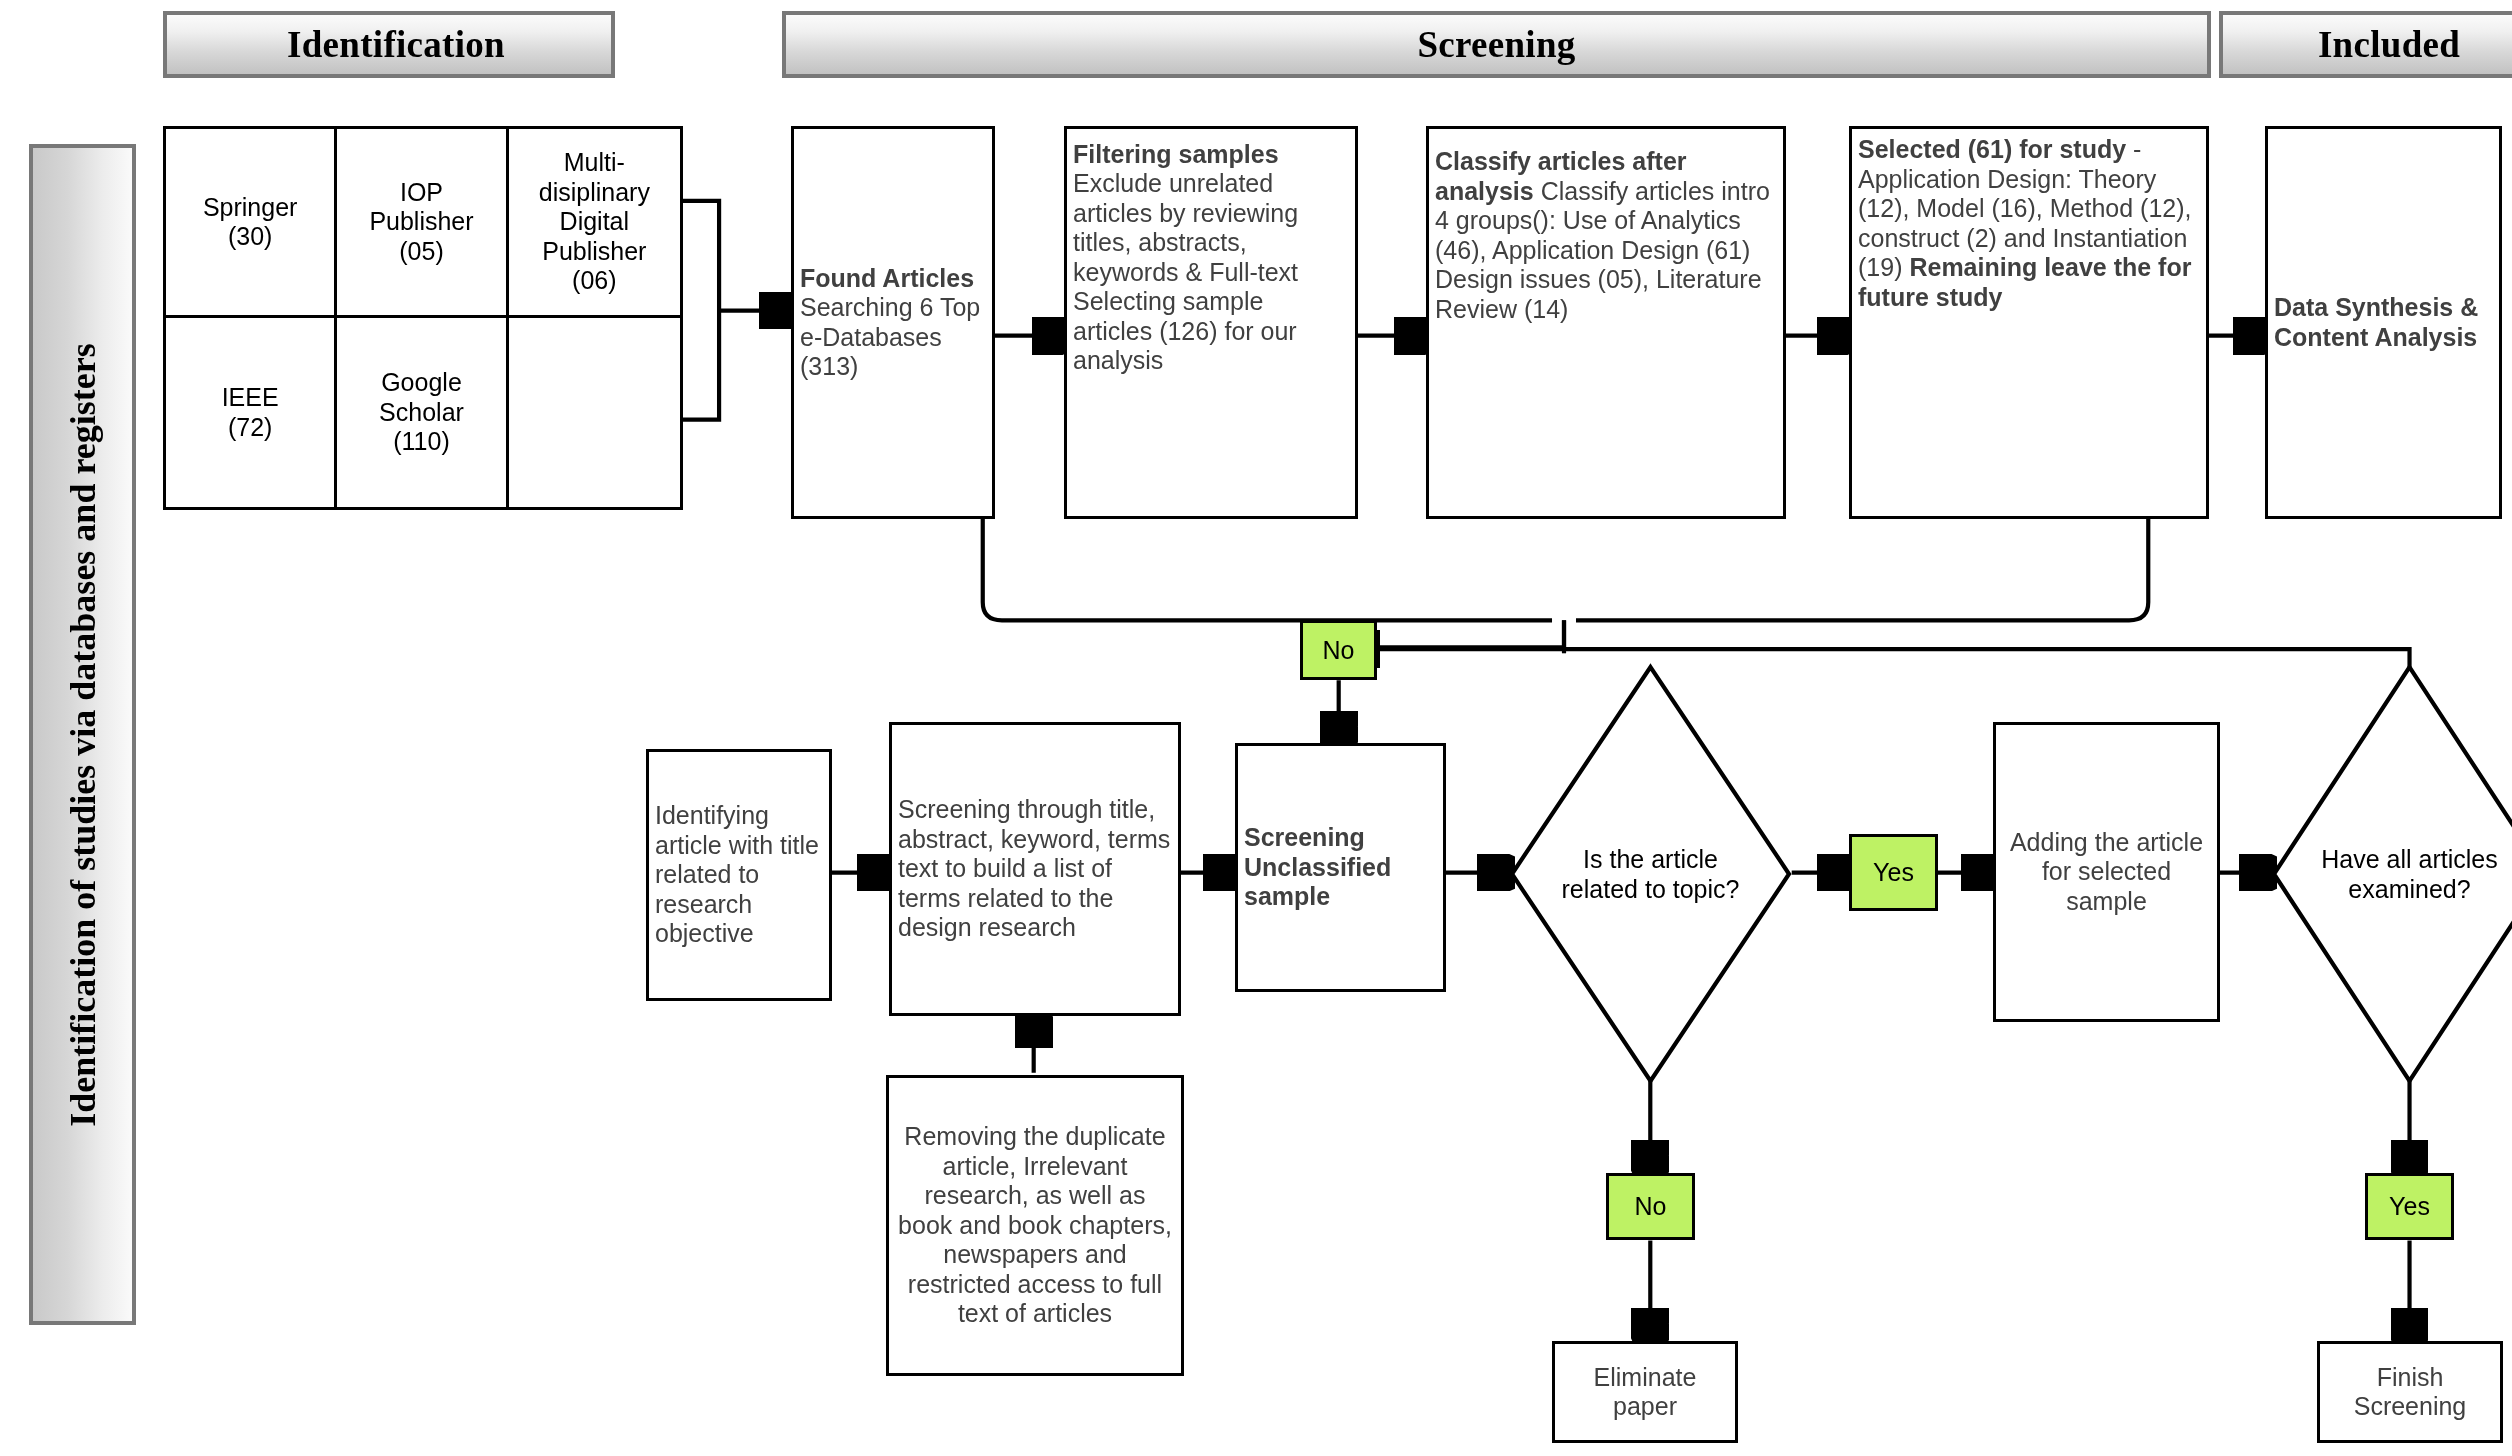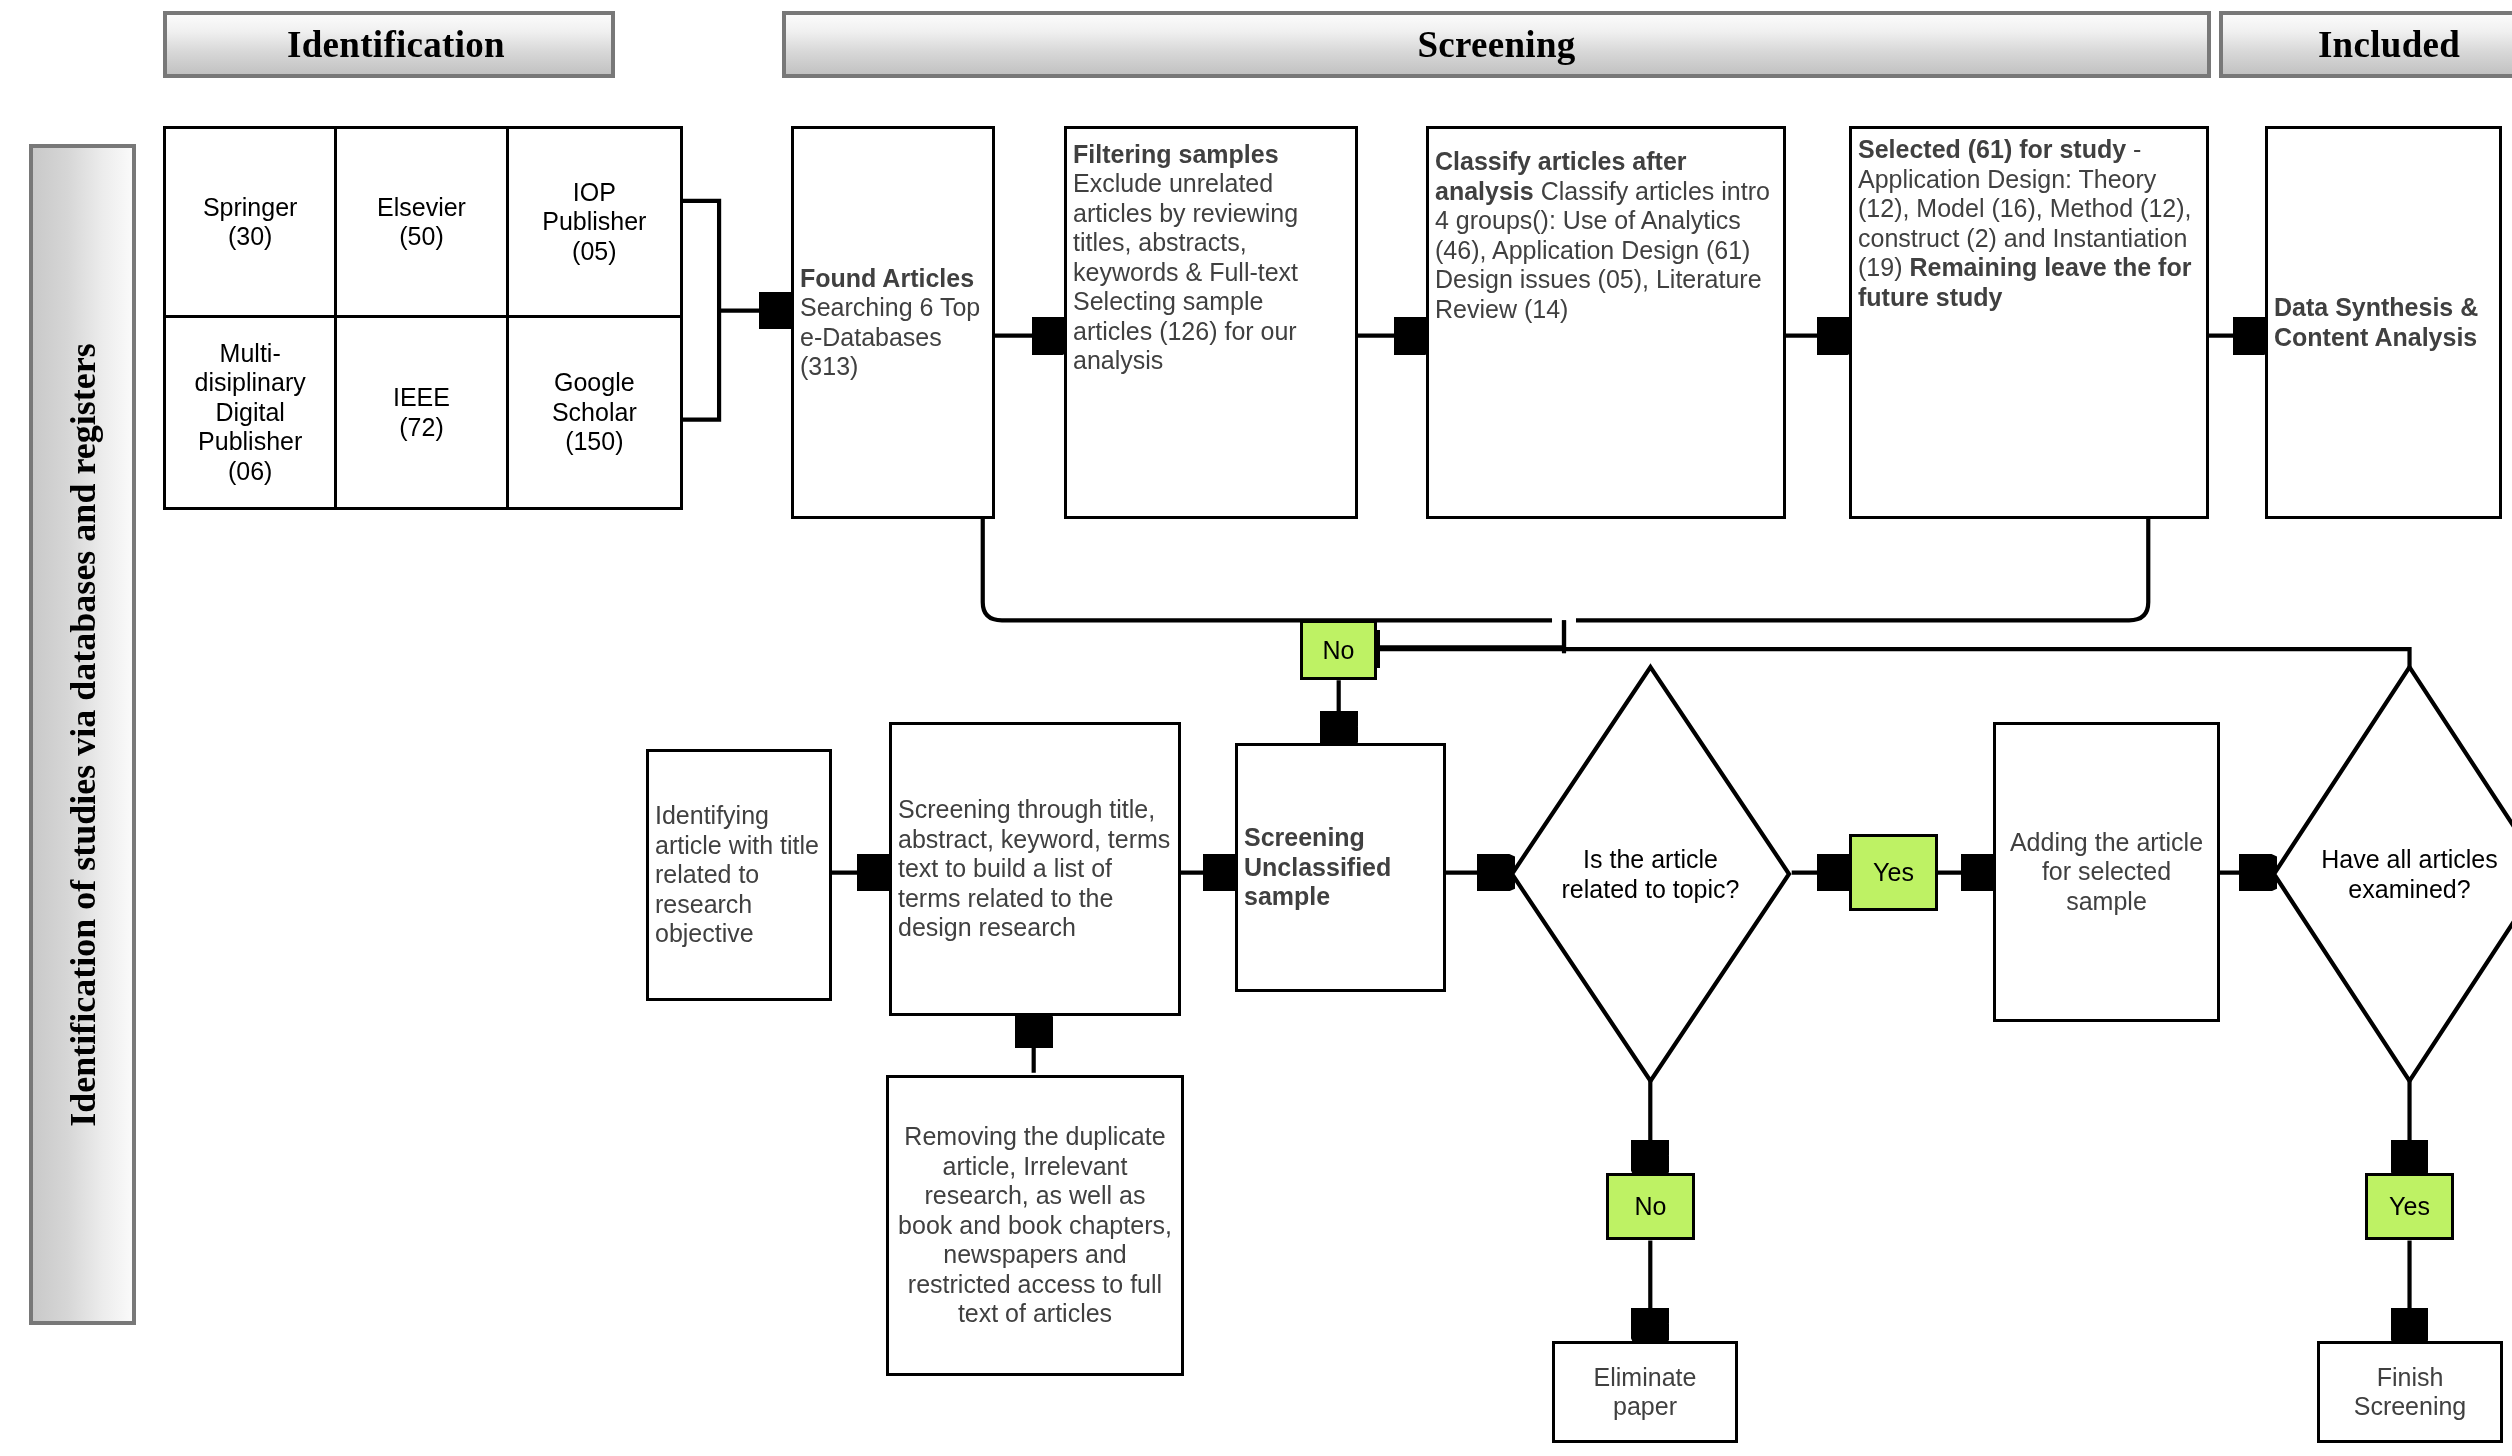--- a/index.html
+++ b/index.html
@@ -205,43 +205,39 @@
   <div class="side-band" style="left:29px; top:144px; width:107px; height:1181px;">
     <span class="side-band-label">Identification of studies via databases and registers</span>
   </div>
 
   <div class="pub-grid" style="left:163px; top:126px; width:520px; height:384px;">
     <div class="pub-cell">
       <span style="white-space:pre-line;">Springer
 (30)</span>
     </div>
     <div class="pub-cell">
-      <span style="white-space:pre-line;">Elsevier
-(50)</span>
-    </div>
-    <div class="pub-cell">
       <span style="white-space:pre-line;">IOP
 Publisher
 (05)</span>
     </div>
     <div class="pub-cell">
       <span style="white-space:pre-line;">Multi-
 disiplinary
 Digital
 Publisher
 (06)</span>
     </div>
     <div class="pub-cell">
       <span style="white-space:pre-line;">IEEE
 (72)</span>
     </div>
     <div class="pub-cell">
       <span style="white-space:pre-line;">Google
 Scholar
-(150)</span>
+(110)</span>
     </div>
   </div>
 
   <div class="box pad left-text" style="left:791px; top:126px; width:204px; height:393px;">
     <div class="txt">
       <span class="b">Found Articles</span>
       <span>Searching 6 Top e-Databases (313)</span>
     </div>
   </div>
 

